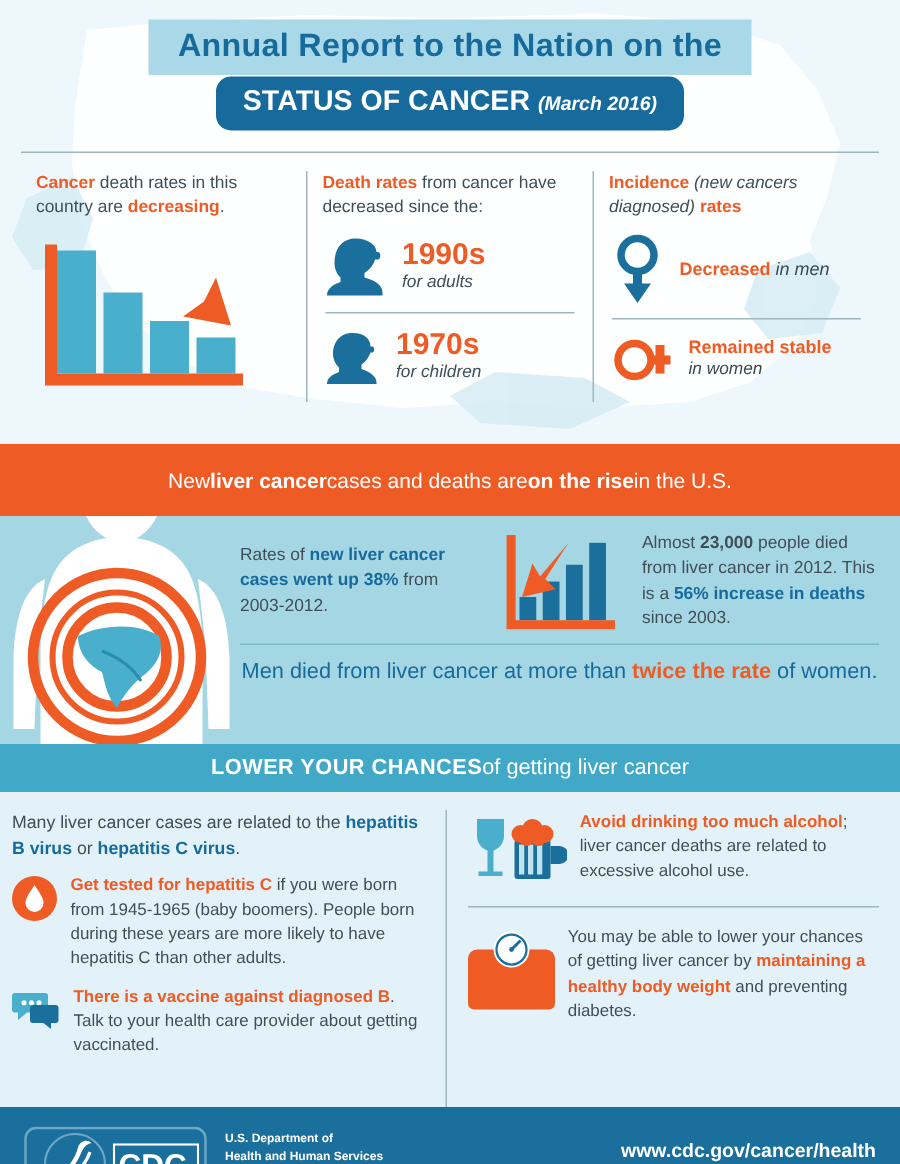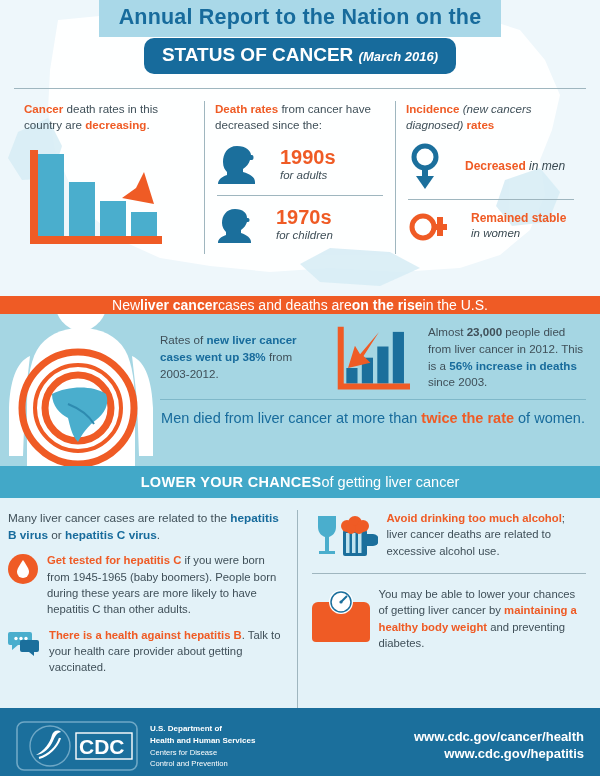--- a/index.html
+++ b/index.html
@@ -20,20 +20,21 @@
     background: #eef7fb;
     overflow: hidden;
   }
   .map-bg {
     position: absolute;
     inset: 0;
     opacity: 1;
   }
   .header {
     position: relative;
+    padding-top: 13px;
     text-align: center;
     z-index: 3;
   }
   .title-band-1 {
     display: inline-block;
     background: #a9d8e8;
     color: #176b9c;
     font-size: 21.5px;
     font-weight: bold;
     letter-spacing: 0.2px;
@@ -84,21 +85,21 @@
   .bl { color: #176b9c; font-weight: bold; }
   .it { font-style: italic; }
 
   
   .chart-decline { margin: 12px auto 0 auto; width: 138px; }
 
   
   .stat-row {
     display: flex;
     align-items: center;
-    gap: 23px;
+    gap: 11px;
     padding: 9px 0 8px 2px;
   }
   .stat-row + .stat-divider { height: 1px; background: #9fb6bf; margin: 0 2px; }
   .stat-big {
     font-size: 20px;
     font-weight: bold;
     color: #ef5b25;
     line-height: 1;
   }
   .stat-sub {
@@ -106,21 +107,21 @@
     font-style: italic;
     color: #3f4f58;
     line-height: 1.2;
     margin-top: 2px;
   }
   .stat-text { font-size: 12px; line-height: 1.3; }
 
   
   .orange-band {
     position: relative;
-    height: 18px;
+    height: 48px;
     background: #ef5b25;
     color: #ffffff;
     display: flex;
     align-items: center;
     justify-content: center;
     font-size: 14px;
     z-index: 3;
   }
   .orange-band b { font-weight: bold; }
 
@@ -445,21 +446,21 @@
             <path d="M2 3 h20 a2 2 0 0 1 2 2 v9 a2 2 0 0 1 -2 2 h-12 l-6 5 v-5 h-2
                      a2 2 0 0 1 -2 -2 v-9 a2 2 0 0 1 2 -2 Z" fill="#4aaecd"></path>
             <circle cx="8" cy="9.5" r="1.7" fill="#ffffff"></circle>
             <circle cx="13" cy="9.5" r="1.7" fill="#ffffff"></circle>
             <circle cx="18" cy="9.5" r="1.7" fill="#ffffff"></circle>
             <path d="M14 11 h15 a2 2 0 0 1 2 2 v8 a2 2 0 0 1 -2 2 h-3 v4 l-5 -4 h-7
                      a2 2 0 0 1 -2 -2 v-8 a2 2 0 0 1 2 -2 Z" fill="#1b6f9c"></path>
           </svg>
         </span>
         <div class="tip-text">
-          <b class="or">There is a health against hepatitis B</b><span>. Talk to your health care provider about getting vaccinated.</span>
+          <b class="or">There is a vaccine against diagnosed B</b><span>. Talk to your health care provider about getting vaccinated.</span>
         </div>
       </div>
     </div>
 
     <div class="lower-col right">
 
       <div class="tip">
         <span class="tip-icon">
           <svg width="66" height="48" viewBox="0 0 66 48">
             <path d="M6 4 h18 v11 c0 6 -4 9 -7 10 v14 h6 v3 H7 v-3 h6 V25 C10 24 6 21 6 15 Z" fill="#4aaecd"></path>

